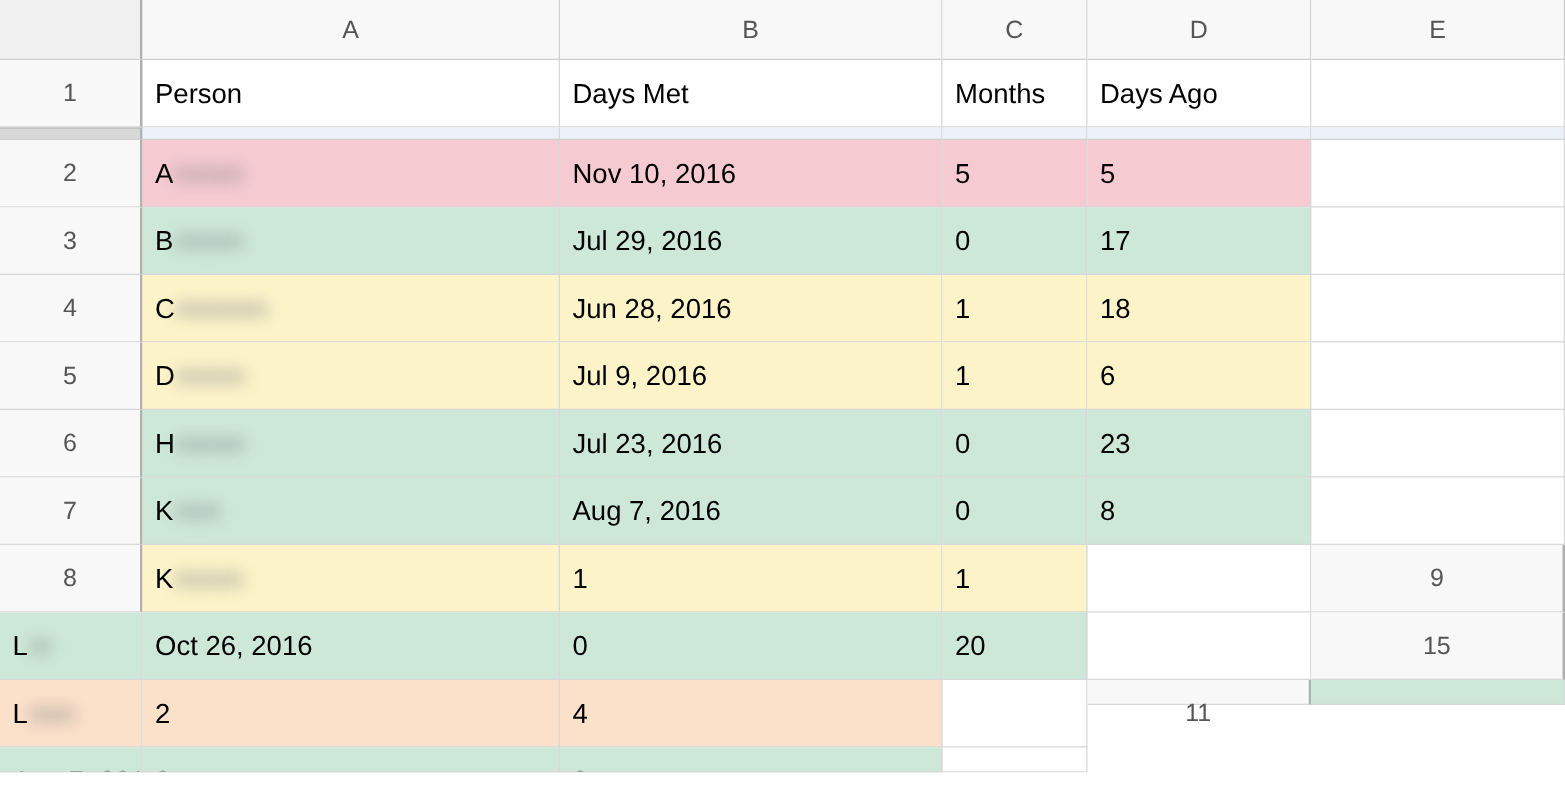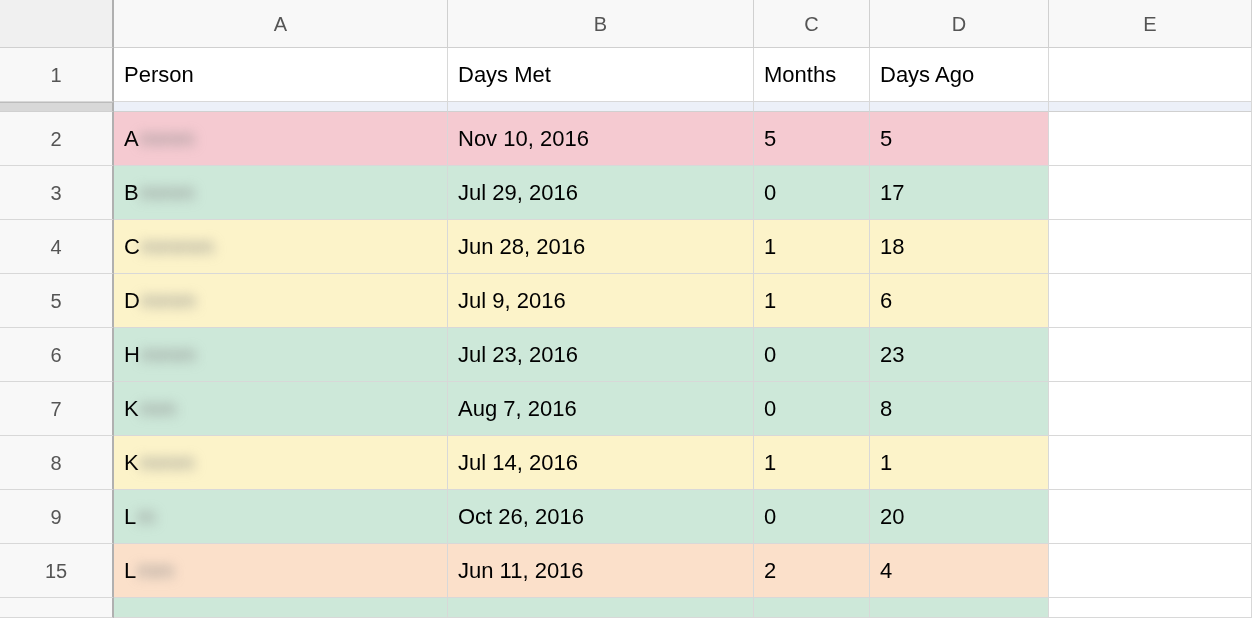--- a/index.html
+++ b/index.html
@@ -142,35 +142,33 @@
 
   <div class="row-header">7</div>
   <div class="cell bg-green"><span>K</span><span class="blur">mm</span></div>
   <div class="cell bg-green">Aug 7, 2016</div>
   <div class="cell bg-green">0</div>
   <div class="cell bg-green">8</div>
   <div class="cell"></div>
 
   <div class="row-header">8</div>
   <div class="cell bg-yellow"><span>K</span><span class="blur">mmm</span></div>
-  <div class="cell bg-yellow">Jul 14, 2016</div>
   <div class="cell bg-yellow">1</div>
   <div class="cell bg-yellow">1</div>
   <div class="cell"></div>
 
   <div class="row-header">9</div>
   <div class="cell bg-green"><span>L</span><span class="blur">m</span></div>
   <div class="cell bg-green">Oct 26, 2016</div>
   <div class="cell bg-green">0</div>
   <div class="cell bg-green">20</div>
   <div class="cell"></div>
 
   <div class="row-header">15</div>
   <div class="cell bg-orange"><span>L</span><span class="blur">mm</span></div>
-  <div class="cell bg-orange">Jun 11, 2016</div>
   <div class="cell bg-orange">2</div>
   <div class="cell bg-orange">4</div>
   <div class="cell"></div>
 
   <div class="row-header partial-row" style="height:20px;line-height:54px;">11</div>
   <div class="cell bg-green partial-row" style="height:20px;"></div>
   <div class="cell bg-green partial-row" style="height:20px;">Aug 7, 2016</div>
   <div class="cell bg-green partial-row" style="height:20px;">0</div>
   <div class="cell bg-green partial-row" style="height:20px;">8</div>
   <div class="cell partial-row" style="height:20px;"></div>

